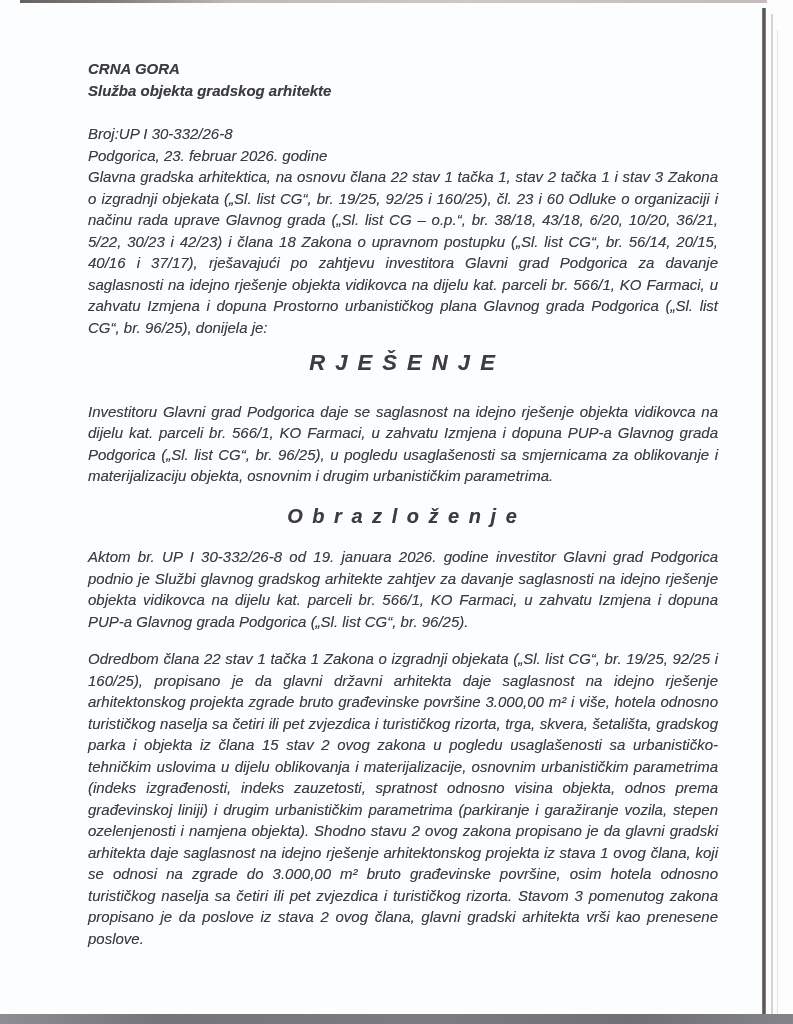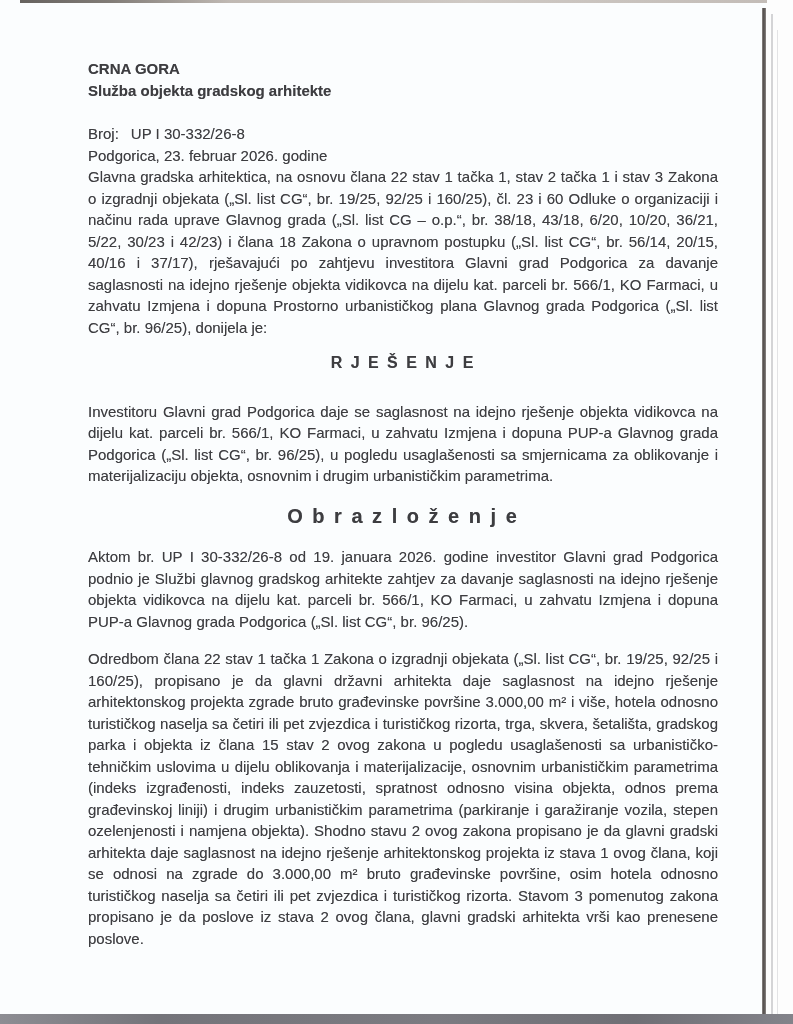--- a/index.html
+++ b/index.html
@@ -1,16 +1,16 @@
 <!DOCTYPE html>
 <html lang="cnr"><head>
 <meta charset="utf-8">
 <title>Rješenje – UP I 30-332/26-8</title>
 <style>
-  * { margin: 0; padding: 0; box-sizing: border-box; }
+  * { margin: 0; padding: 0; box-sizing: border-box; font-style: italic; }
   html, body {
     background: #ffffff;
     font-family: "Liberation Sans", "DejaVu Sans", sans-serif;
   }
   .page {
     position: relative;
     width: 793px;
     height: 1024px;
     margin: 0 auto;
     background: #fbfdfe;
@@ -60,28 +60,28 @@
     position: relative;
     z-index: 2;
     padding: 58px 0 0 88px;
     width: 718px; 
     font-size: 15px;
     line-height: 21.5px;
     text-shadow: 0 0 0.6px rgba(70,70,78,0.5);
   }
   .letterhead div { font-weight: bold; }
   .reference { margin-top: 22px; }
-  .reference .num-value { margin-left: 12px; }
+  .reference .num-value { margin-left: 0; }
   .para {
     text-align: justify;
   }
   .center-heading {
     text-align: center;
     font-weight: bold;
-    font-size: 16px;
+    font-size: 22px;
     letter-spacing: 2px;
   }
   .decision-heading { margin: 14px 0 27px; }
   .rationale-heading { margin: 19px 0 19px; font-size: 20px; }
   .decision-para, .rationale-p1, .rationale-p2 {
     margin-top: 0;
     text-align: justify;
   }
   .rationale-p1 { margin-bottom: 16px; }
 </style>

